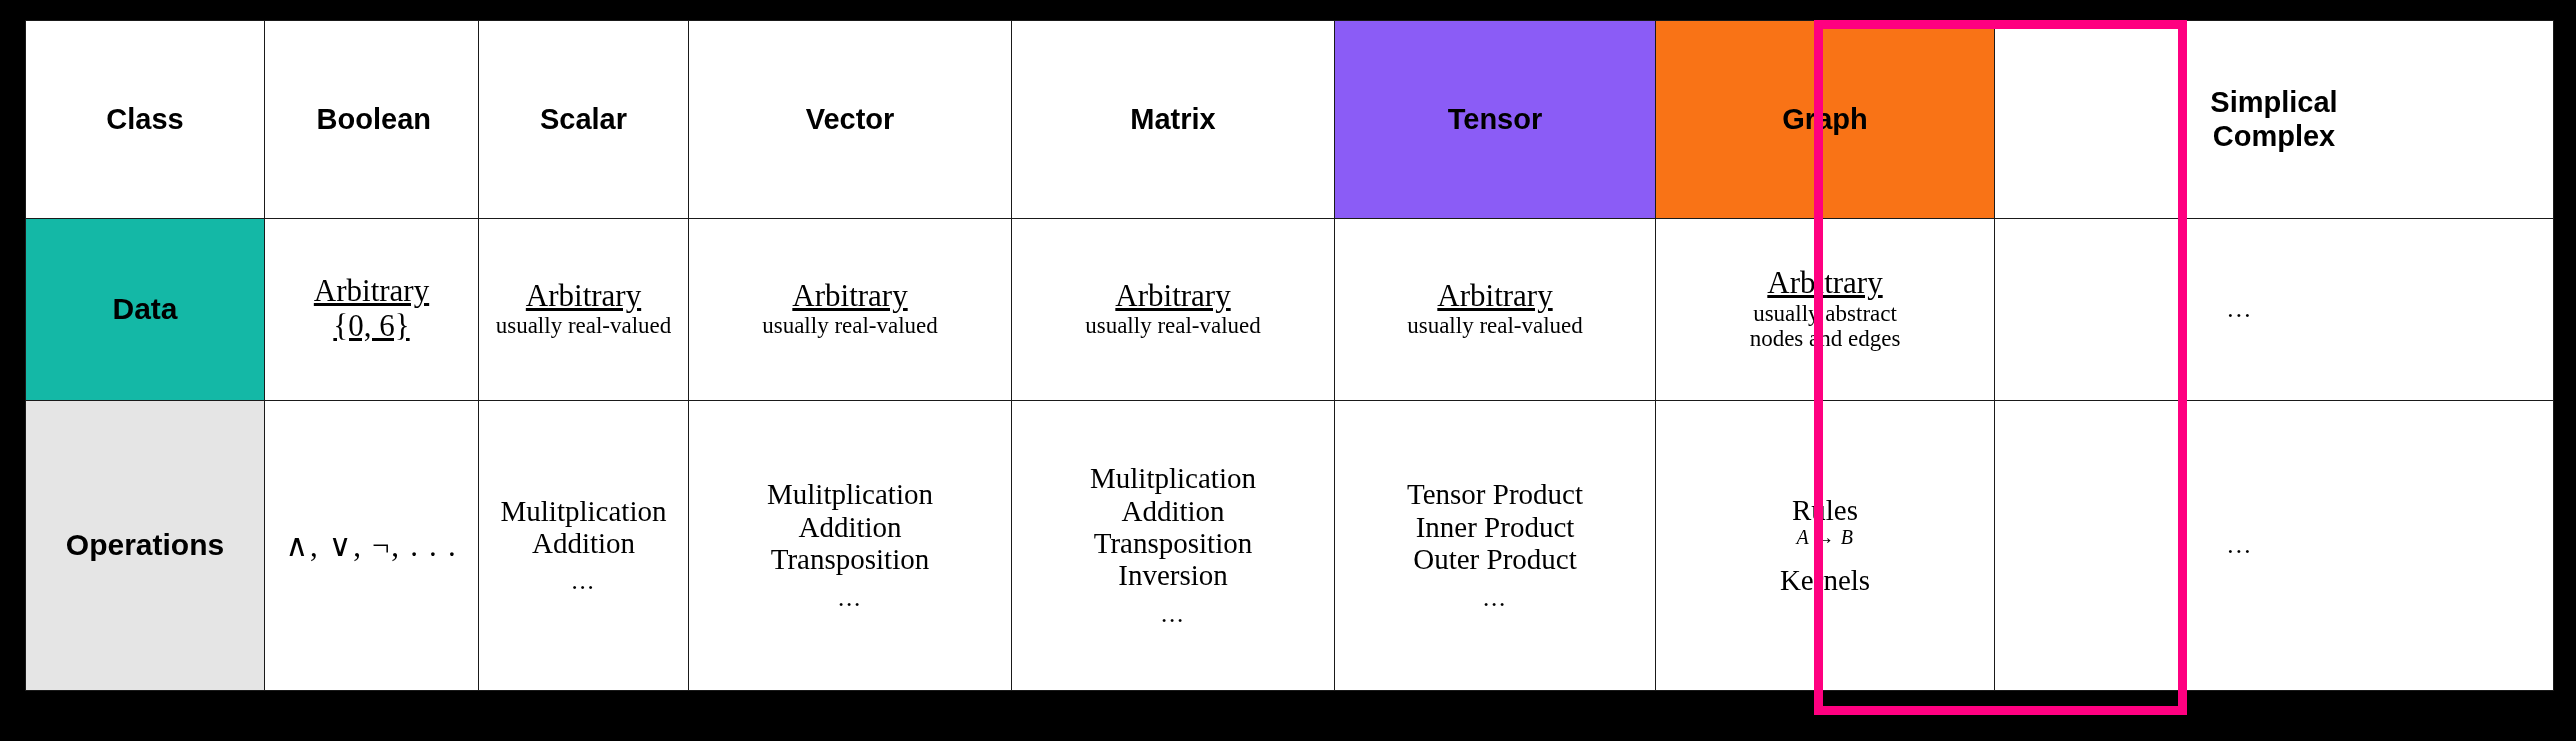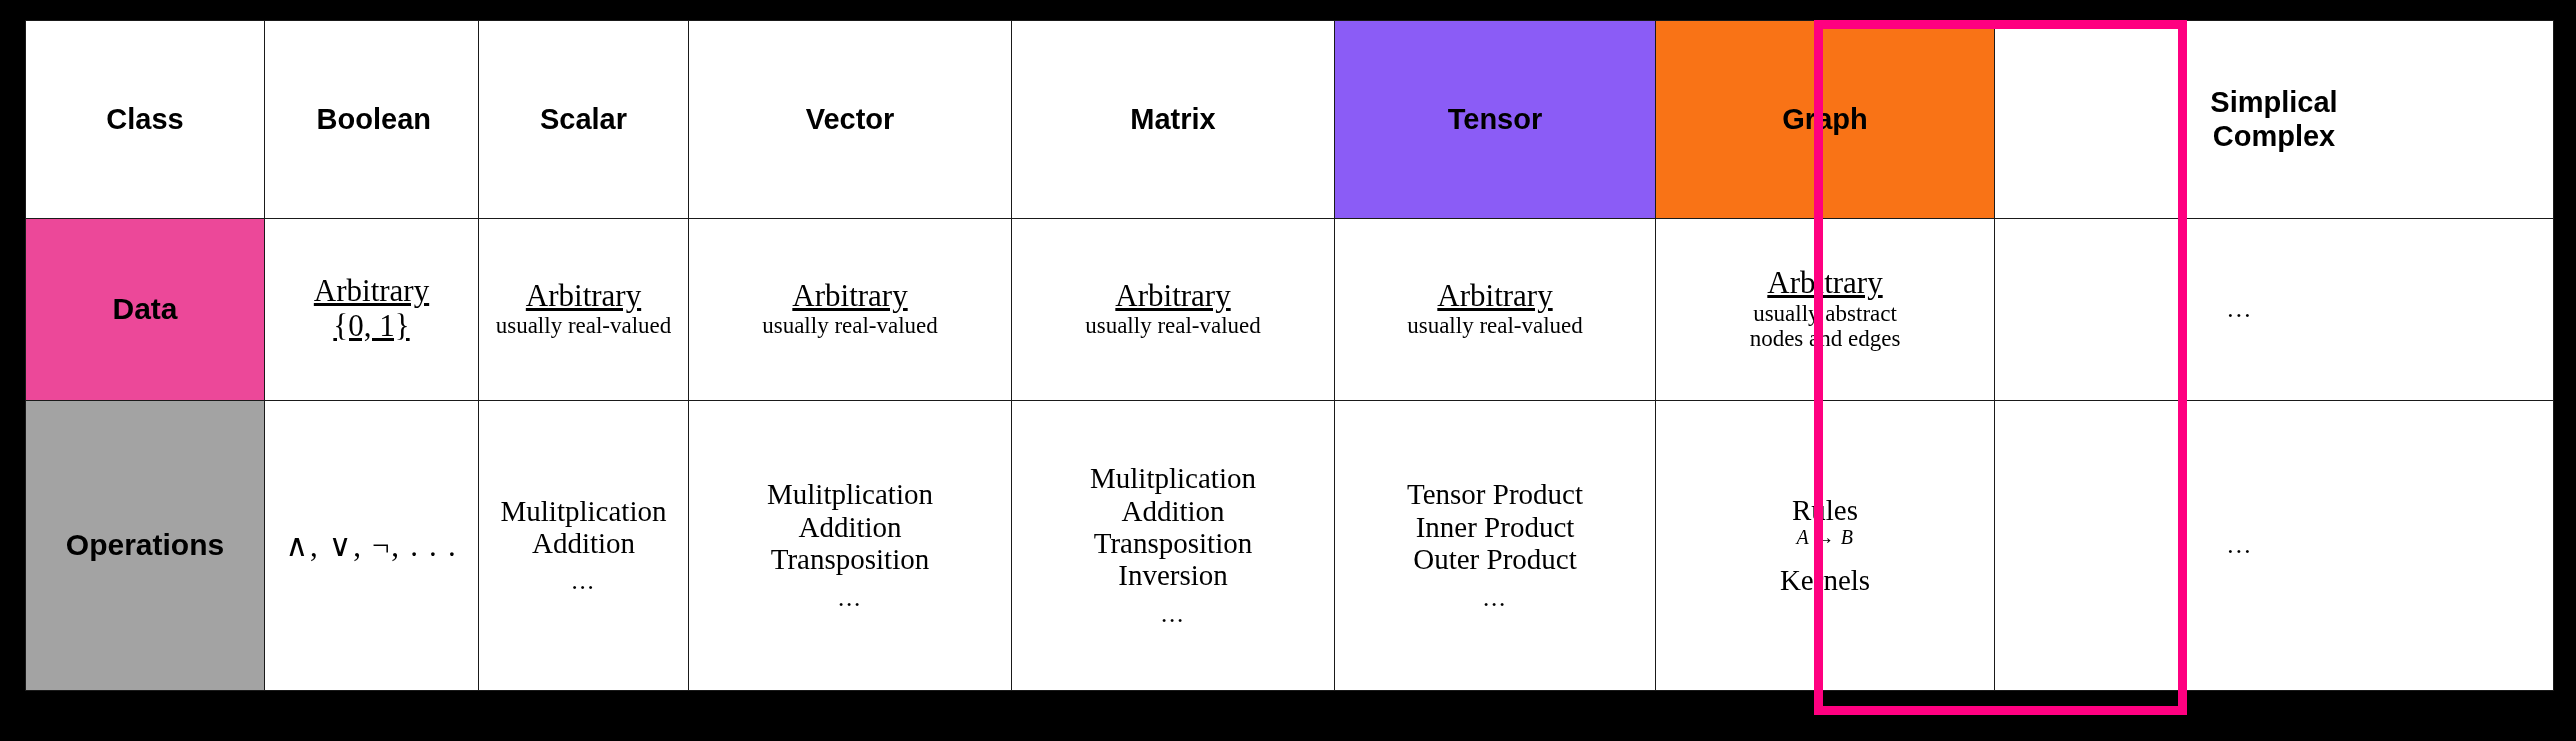--- a/index.html
+++ b/index.html
@@ -170,28 +170,28 @@
       </td>
       <td style="border-color: rgb(26, 26, 26); background: rgb(255, 255, 255);">
         <div class="cell-stack">
           <span class="colheader">Simplical</span>
           <span class="colheader">Complex</span>
         </div>
       </td>
     </tr>
 
     <tr class="row-data">
-      <td style="border-color: rgb(26, 26, 26); background: #ec4899; margin-top: 41px;">
+      <td style="border-color: rgb(26, 26, 26); background: #14b8a6; margin-top: 41px;">
         <span class="rowlabel">Data</span>
       </td>
 
       <td style="border-color: rgb(26, 26, 26); background: rgb(255, 255, 255);">
         <div class="cell-stack">
           <span class="t-big">Arbitrary</span>
-          <span class="t-big">{0, 1}</span>
+          <span class="t-big">{0, 6}</span>
         </div>
       </td>
 
       <td style="border-color: rgb(26, 26, 26); background: rgb(255, 255, 255);">
         <div class="cell-stack">
           <span class="t-big">Arbitrary</span>
           <span class="t-small">usually real-valued</span>
         </div>
       </td>
 
@@ -223,21 +223,21 @@
           <span class="t-small">nodes and edges</span>
         </div>
       </td>
 
       <td style="border-color: rgb(26, 26, 26); background: rgb(255, 255, 255);">
         <span class="simp-dots">...</span>
       </td>
     </tr>
 
     <tr class="row-ops">
-      <td style="border-color: rgb(26, 26, 26); background: #a3a3a3;">
+      <td style="border-color: rgb(26, 26, 26); background: #e5e5e5;">
         <span class="rowlabel">Operations</span>
       </td>
 
       <td style="border-color: rgb(26, 26, 26); background: rgb(255, 255, 255);">
         <span class="t-logic">∧, ∨,  ¬, . . .</span>
       </td>
 
       <td style="border-color: rgb(26, 26, 26); background: rgb(255, 255, 255);">
         <div class="cell-stack">
           <span class="t-med">Mulitplication</span>

